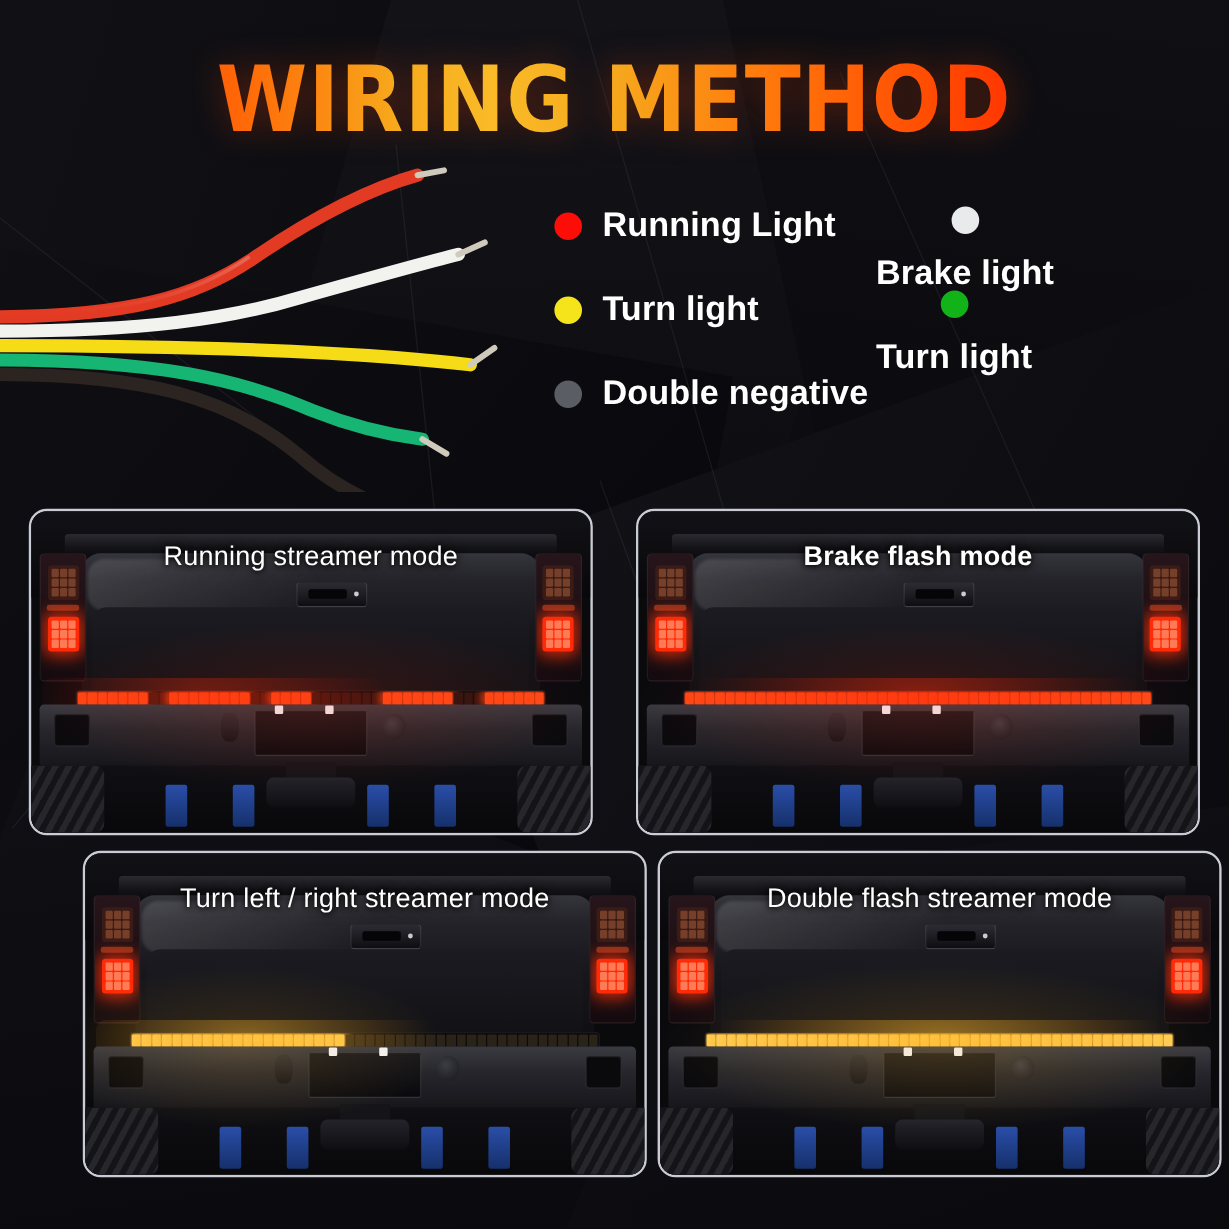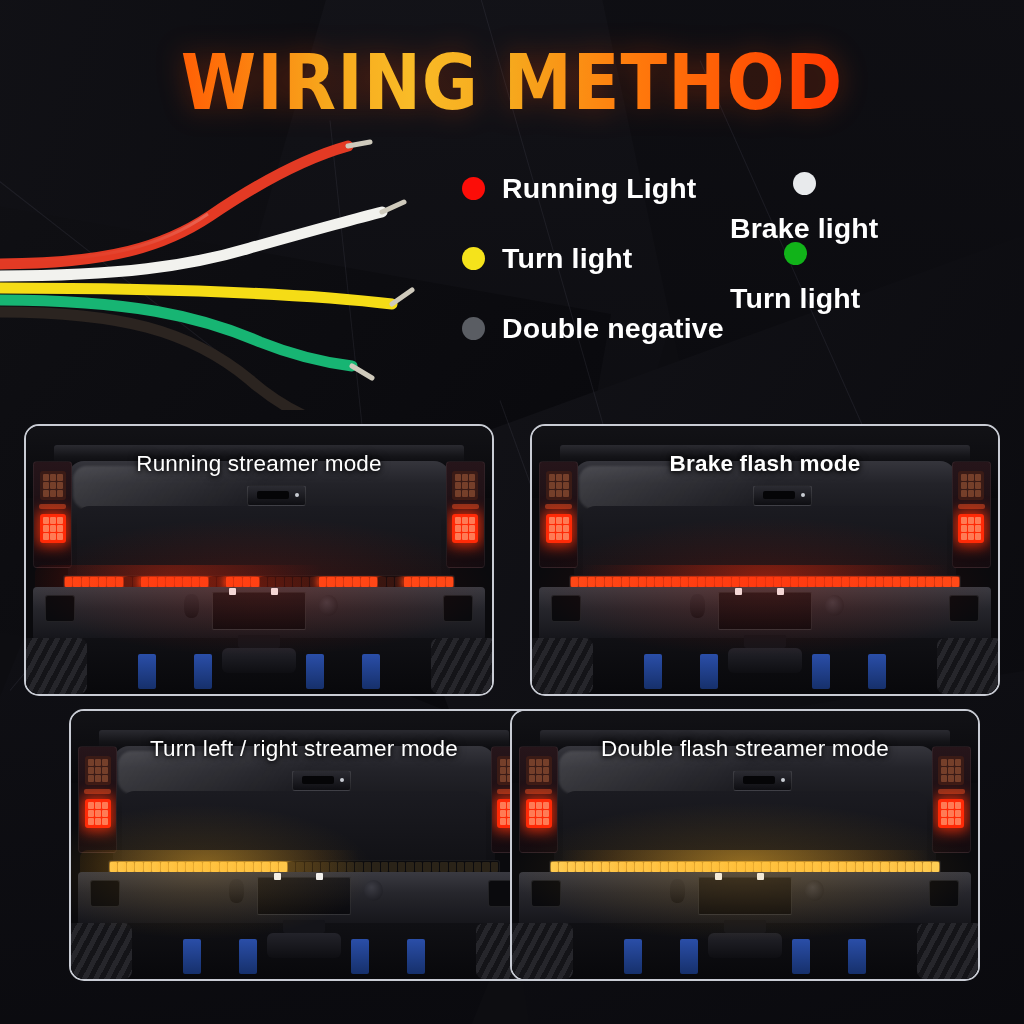--- a/index.html
+++ b/index.html
@@ -103,21 +103,21 @@
     position: absolute;
     width: 470px; height: 272px;
     border: 2px solid #c9ccd4;
     border-radius: 15px;
     overflow: hidden;
     background: #0a0a0d;
   }
   #panel-0 { left: 24px;  top: 424px; }
   #panel-1 { left: 530px; top: 424px; font-weight: bold; }
   #panel-2 { left: 24px;  top: 709px; margin-left: 45px; }
-  #panel-3 { left: 510px; top: 709px; }
+  #panel-3 { left: 548px; top: 709px; }
 
   .truck { position: absolute; inset: 0; }
 
   
   .t-upper {
     position: absolute; left:0; top:0; width:100%; height:27%;
     background: linear-gradient(180deg,#121216 0%, #08080b 100%);
   }
   
   .t-rail {

